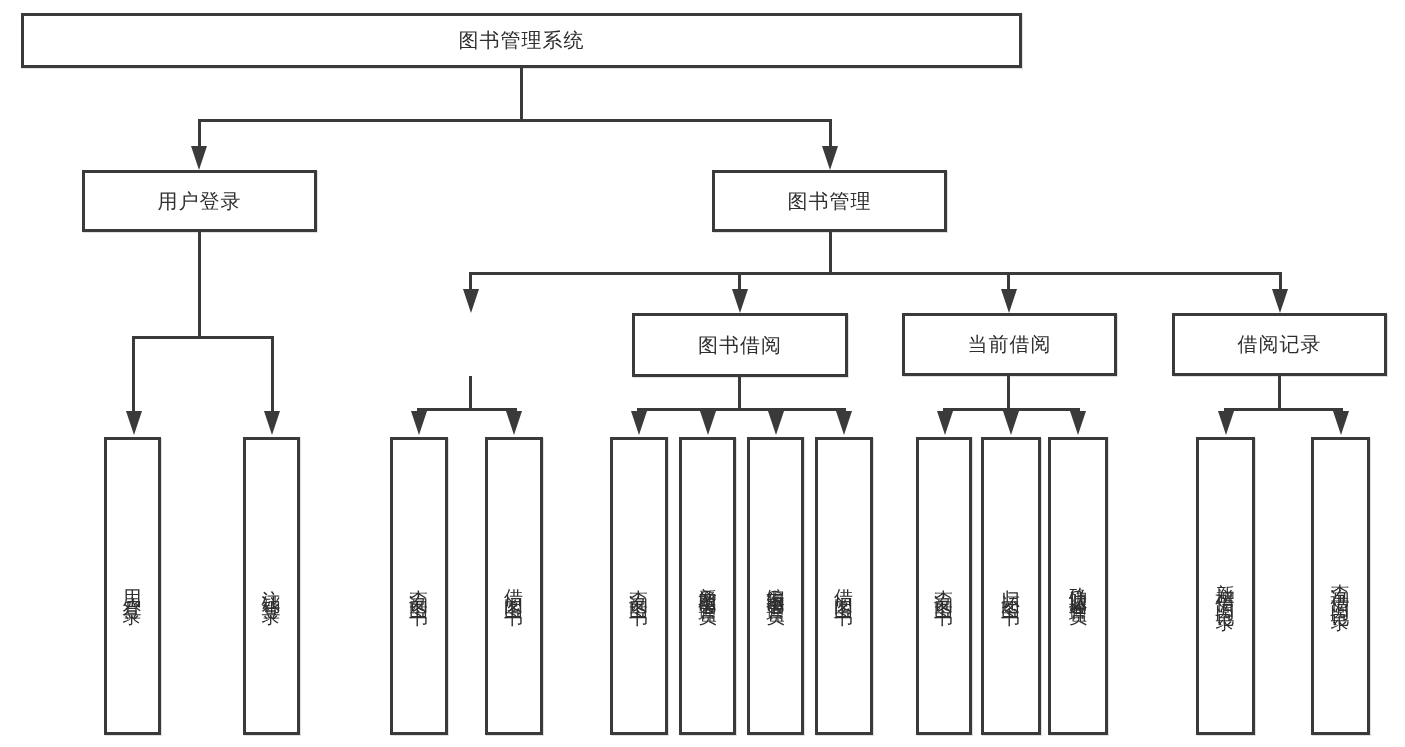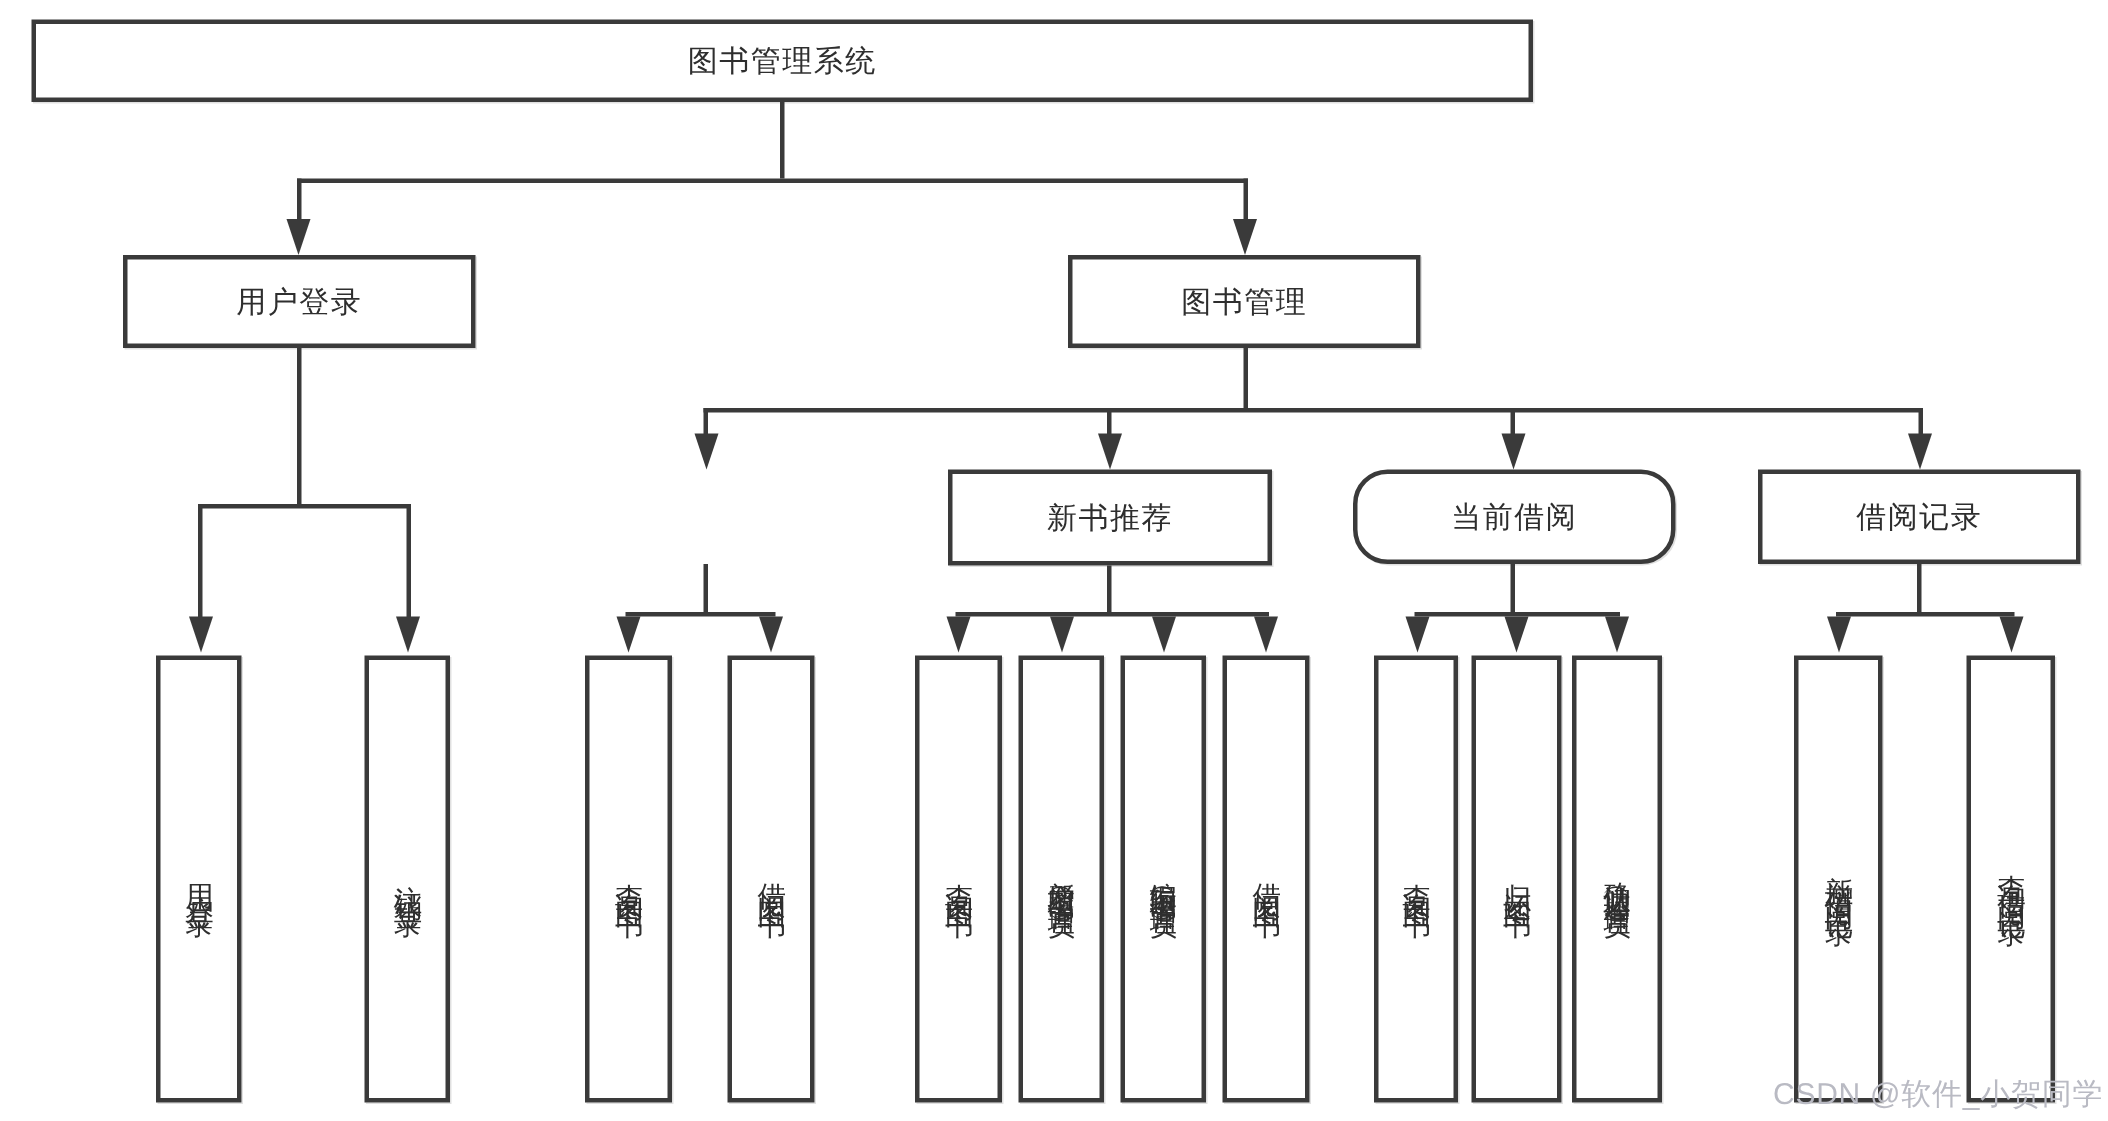--- a/index.html
+++ b/index.html
@@ -89,23 +89,23 @@
   <div class="line" style="left:469px;top:272px;width:3px;height:18px;"></div>
   <div class="line" style="left:738px;top:272px;width:3px;height:18px;"></div>
   <div class="line" style="left:1007px;top:272px;width:3px;height:18px;"></div>
   <div class="line" style="left:1279px;top:272px;width:3px;height:18px;"></div>
   <div class="arrow" style="left:463px;top:289px;"></div>
   <div class="arrow" style="left:732px;top:289px;"></div>
   <div class="arrow" style="left:1001px;top:289px;"></div>
   <div class="arrow" style="left:1272px;top:289px;"></div>
 
   <div class="node" style="left:632px;top:313px;width:216px;height:64px;">
-    <span>新书推荐</span>
+    <span>图书借阅</span>
   </div>
-  <div class="node" style="left:902px;top:313px;width:215px;height:63px;border-radius:23px;">
+  <div class="node" style="left:902px;top:313px;width:215px;height:63px;">
     <span>当前借阅</span>
   </div>
   <div class="node" style="left:1172px;top:313px;width:215px;height:63px;">
     <span>借阅记录</span>
   </div>
 
   <div class="line" style="left:469px;top:376px;width:3px;height:32px;"></div>
   <div class="line" style="left:417px;top:408px;width:100px;height:3px;"></div>
   <div class="arrow" style="left:411px;top:411px;"></div>
   <div class="arrow" style="left:506px;top:411px;"></div>
@@ -165,15 +165,14 @@
     <span>确认归还（管理员）</span>
   </div>
 
   <div class="node vnode" style="left:1196px;top:437px;width:59px;height:298px;">
     <span>新增借阅记录</span>
   </div>
   <div class="node vnode" style="left:1311px;top:437px;width:59px;height:298px;">
     <span>查询借阅记录</span>
   </div>
 
-  <div class="watermark">CSDN @软件_小贺同学</div>
 
 </div>
 
 </body></html>

